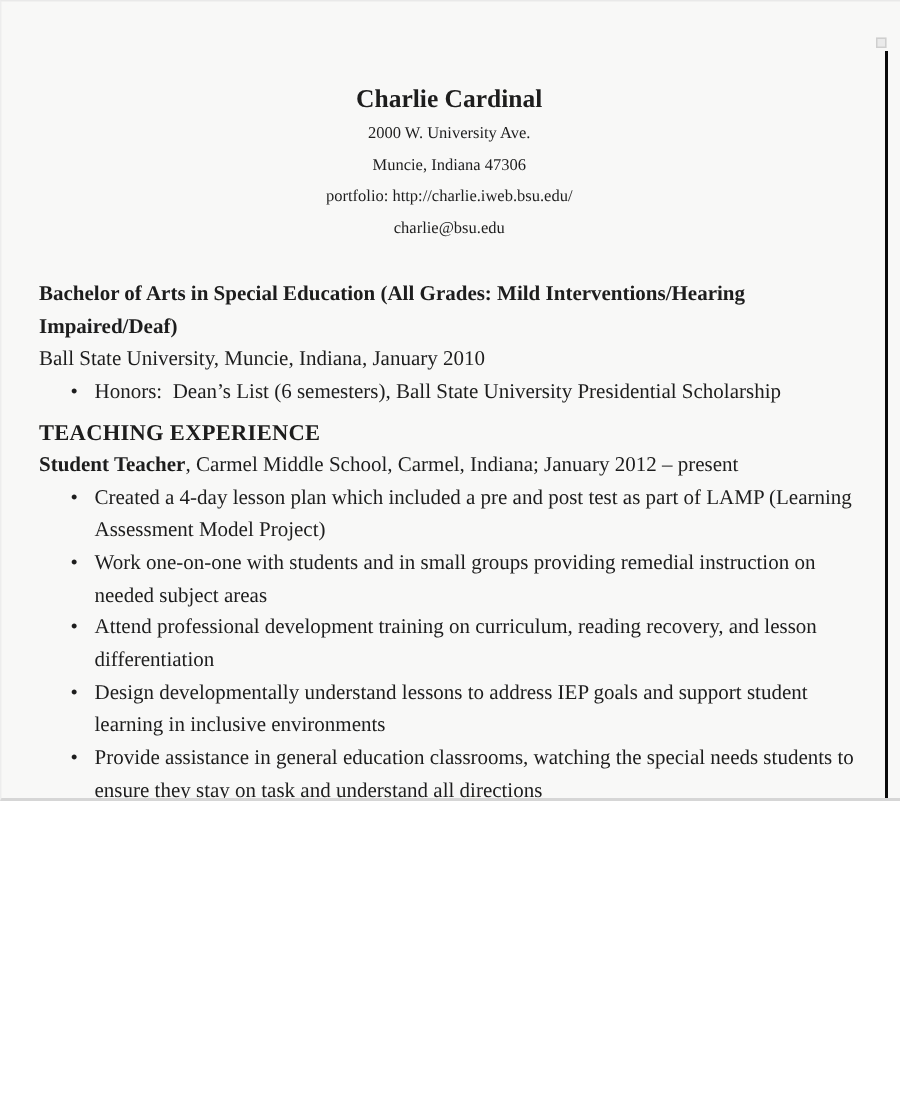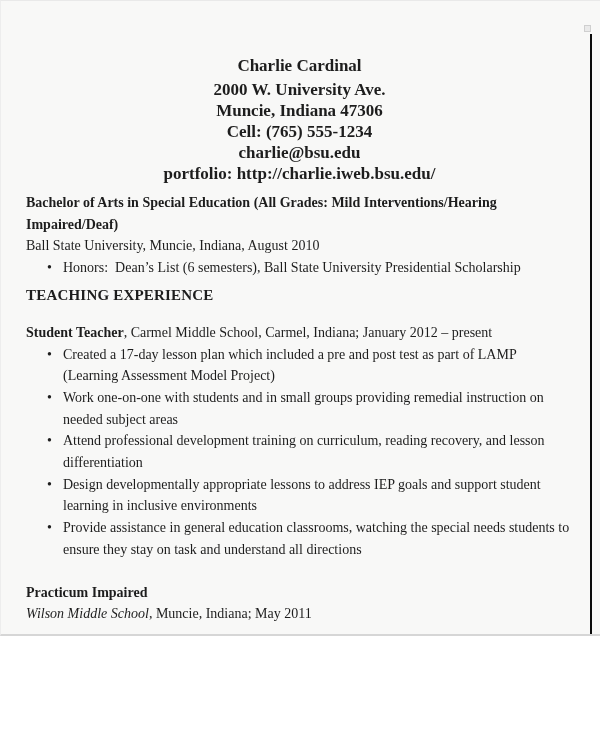--- a/index.html
+++ b/index.html
@@ -9,63 +9,62 @@
   }
   *{margin:0;padding:0;box-sizing:border-box;}
   html,body{background:#fff;}
   body{
     font-family:"Liberation Serif","DejaVu Serif",serif;
     color:var(--ink);
   }
   .page{
     position:relative;
     width:600px;
-    height:636px;
+    height:534px;
     background:var(--page-bg);
     border-top:1px solid #e9e9e9;
     border-left:1px solid #ededed;
     border-bottom:2px solid #d6d6d6;
     overflow:hidden;
   }
   .content{
     padding:0 27px 0 25px;
   }
   
   .resume-header{
     margin-top:52px;
     text-align:center;
   }
   .candidate-name{
     font-size:17px;
     line-height:26px;
     font-weight:bold;
   }
   .contact-line{
-    font-size:17px;
+    font-size:11px;
     line-height:21px;
-    font-weight:bold;
   }
   
   .section-heading{
     font-size:15px;
     line-height:22px;
     font-weight:bold;
     letter-spacing:.2px;
   }
   .edu-heading{margin-top:12px;}
   .exp-heading{margin-top:5px;}
   
   .body-line{
     font-size:14px;
     line-height:21.7px;
   }
   .bold{font-weight:bold;}
   .italic{font-style:italic;}
-  .degree{margin-top:8px;}
-  .job-line{margin-top:16px;}
+  .degree{margin-top:23px;}
+  .job-line{}
   .practicum-title{margin-top:21px;}
   ul.bullets{
     list-style:none;
   }
   ul.bullets li{
     position:relative;
     padding-left:37px;
     font-size:14px;
     line-height:21.7px;
   }
@@ -99,42 +98,41 @@
 </head>
 <body>
 
 <div class="page">
   <div class="content">
 
     <header class="resume-header">
       <h1 class="candidate-name">Charlie Cardinal</h1>
       <div class="contact-line">2000 W. University Ave.</div>
       <div class="contact-line">Muncie, Indiana 47306</div>
-      <div class="contact-line">Cell: (765) 555-1234</div>
+      <div class="contact-line">portfolio: http://charlie.iweb.bsu.edu/</div>
       <div class="contact-line">charlie@bsu.edu</div>
-      <div class="contact-line">portfolio: http://charlie.iweb.bsu.edu/</div>
     </header>
 
     <section>
       <p class="body-line bold degree">Bachelor of Arts in Special Education (All Grades: Mild Interventions/Hearing Impaired/Deaf)</p>
-      <p class="body-line">Ball State University, Muncie, Indiana, August 2010</p>
+      <p class="body-line">Ball State University, Muncie, Indiana, January 2010</p>
       <ul class="bullets">
         <li><span>Honors:  Dean’s List (6 semesters), Ball State University Presidential Scholarship</span></li>
       </ul>
     </section>
 
     <section>
       <h2 class="section-heading exp-heading">TEACHING EXPERIENCE</h2>
 
       <p class="body-line job-line"><span class="bold">Student Teacher</span><span>, Carmel Middle School, Carmel, Indiana; January 2012 – present</span></p>
       <ul class="bullets">
-        <li><span>Created a 17-day lesson plan which included a pre and post test as part of LAMP (Learning Assessment Model Project)</span></li>
+        <li><span>Created a 4-day lesson plan which included a pre and post test as part of LAMP (Learning Assessment Model Project)</span></li>
         <li><span>Work one-on-one with students and in small groups providing remedial instruction on needed subject areas</span></li>
         <li><span>Attend professional development training on curriculum, reading recovery, and lesson differentiation</span></li>
-        <li><span>Design developmentally appropriate lessons to address IEP goals and support student learning in inclusive environments</span></li>
+        <li><span>Design developmentally understand lessons to address IEP goals and support student learning in inclusive environments</span></li>
         <li><span>Provide assistance in general education classrooms, watching the special needs students to ensure they stay on task and understand all directions</span></li>
       </ul>
 
       <p class="body-line bold practicum-title">Practicum Impaired</p>
       <p class="body-line"><span class="italic">Wilson Middle School</span><span>, Muncie, Indiana; May 2011</span></p>
 
     </section>
 
   </div>
 

